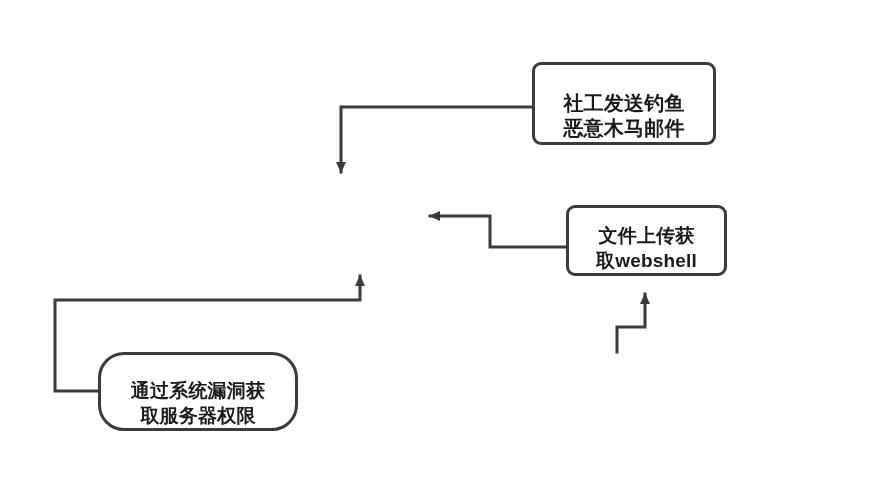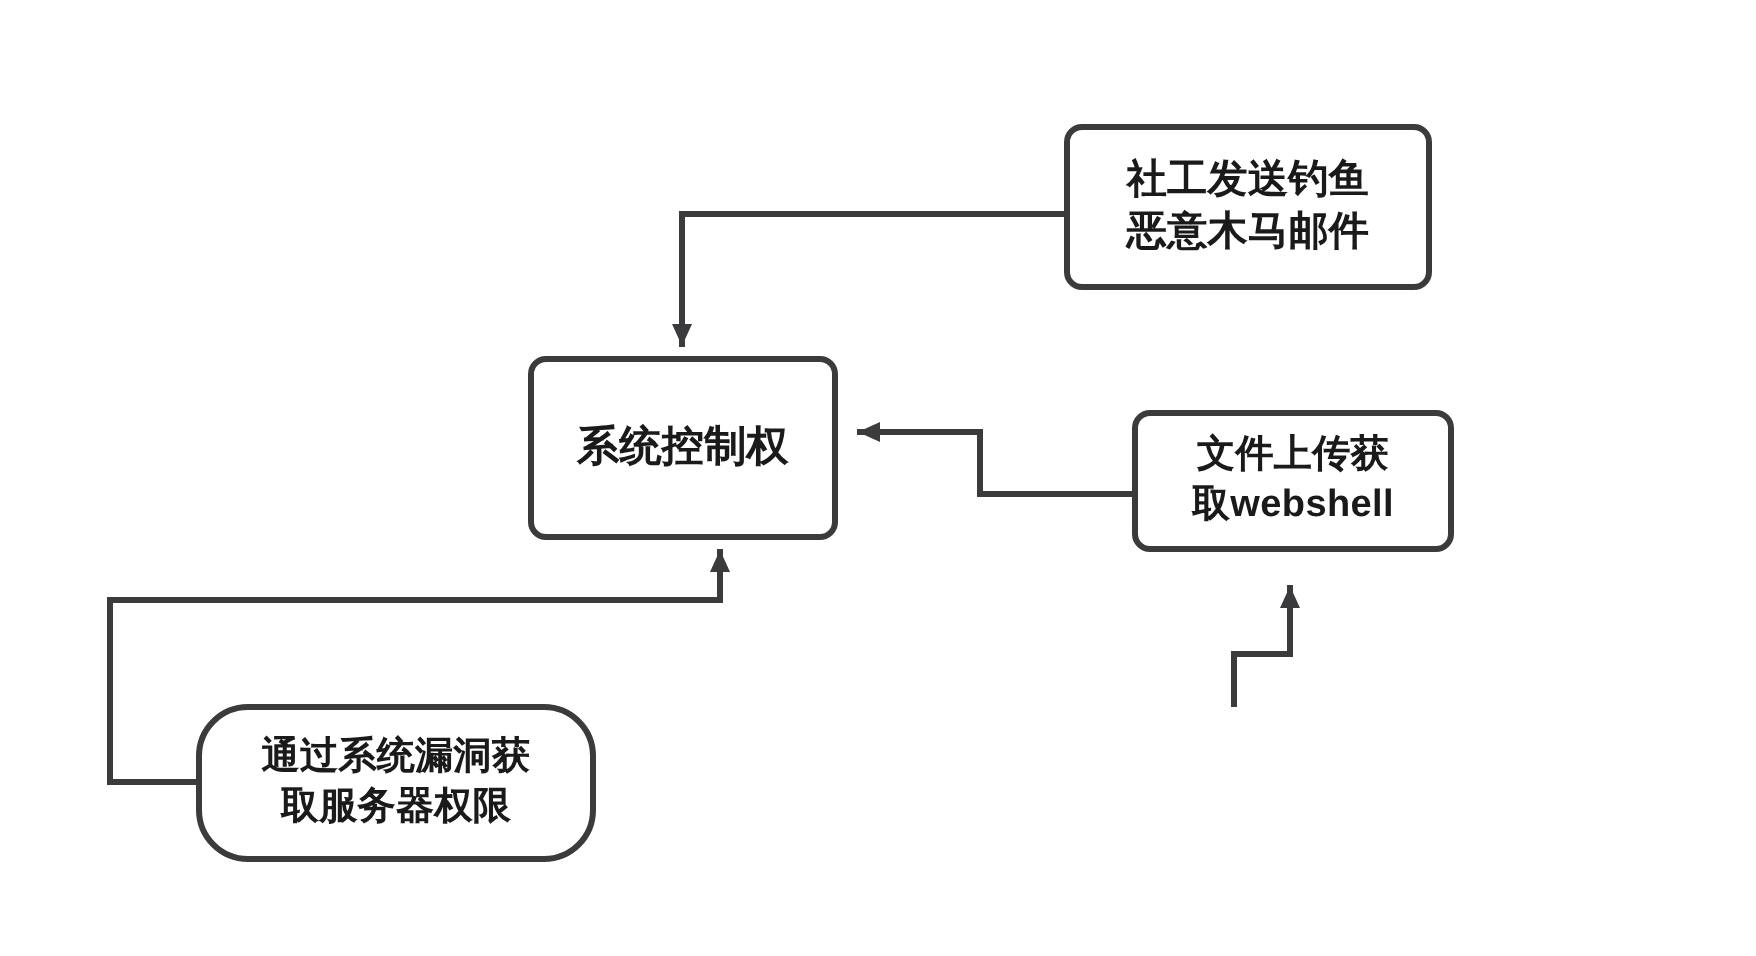--- a/index.html
+++ b/index.html
@@ -25,21 +25,21 @@
     width: 878px;
     height: 478px;
   }
   .node {
     position: absolute;
     box-sizing: border-box;
     border: 3px solid #3b3b3d;
     border-radius: 9px;
     background: #ffffff;
     display: flex;
-    align-items: center;
+    align-items: flex-end;
     justify-content: center;
     text-align: center;
     z-index: 2;
   }
   .node-label {
     display: block;
     color: #1a1a1a;
     font-weight: bold;
     line-height: 1.28;
     letter-spacing: 0.2px;
@@ -80,23 +80,20 @@
       <path d="M532,107 L341,107 L341,172" marker-end="url(#ah-down)"></path>
 
       <path d="M566,247 L490,247 L490,216 L430,216" marker-end="url(#ah-left)"></path>
 
       <path d="M98,391 L55,391 L55,300 L360,300 L360,276" marker-end="url(#ah-up)"></path>
 
       <path d="M617,352 L617,327 L645,327 L645,294" marker-end="url(#ah-up)"></path>
     </g>
   </svg>
 
-  <div class="node n-core">
-    <span class="node-label">系统控制权</span>
-  </div>
 
   <div class="node n-phish">
     <span class="node-label">社工发送钓鱼
 恶意木马邮件</span>
   </div>
 
   <div class="node n-shell">
     <span class="node-label">文件上传获
 取webshell</span>
   </div>

